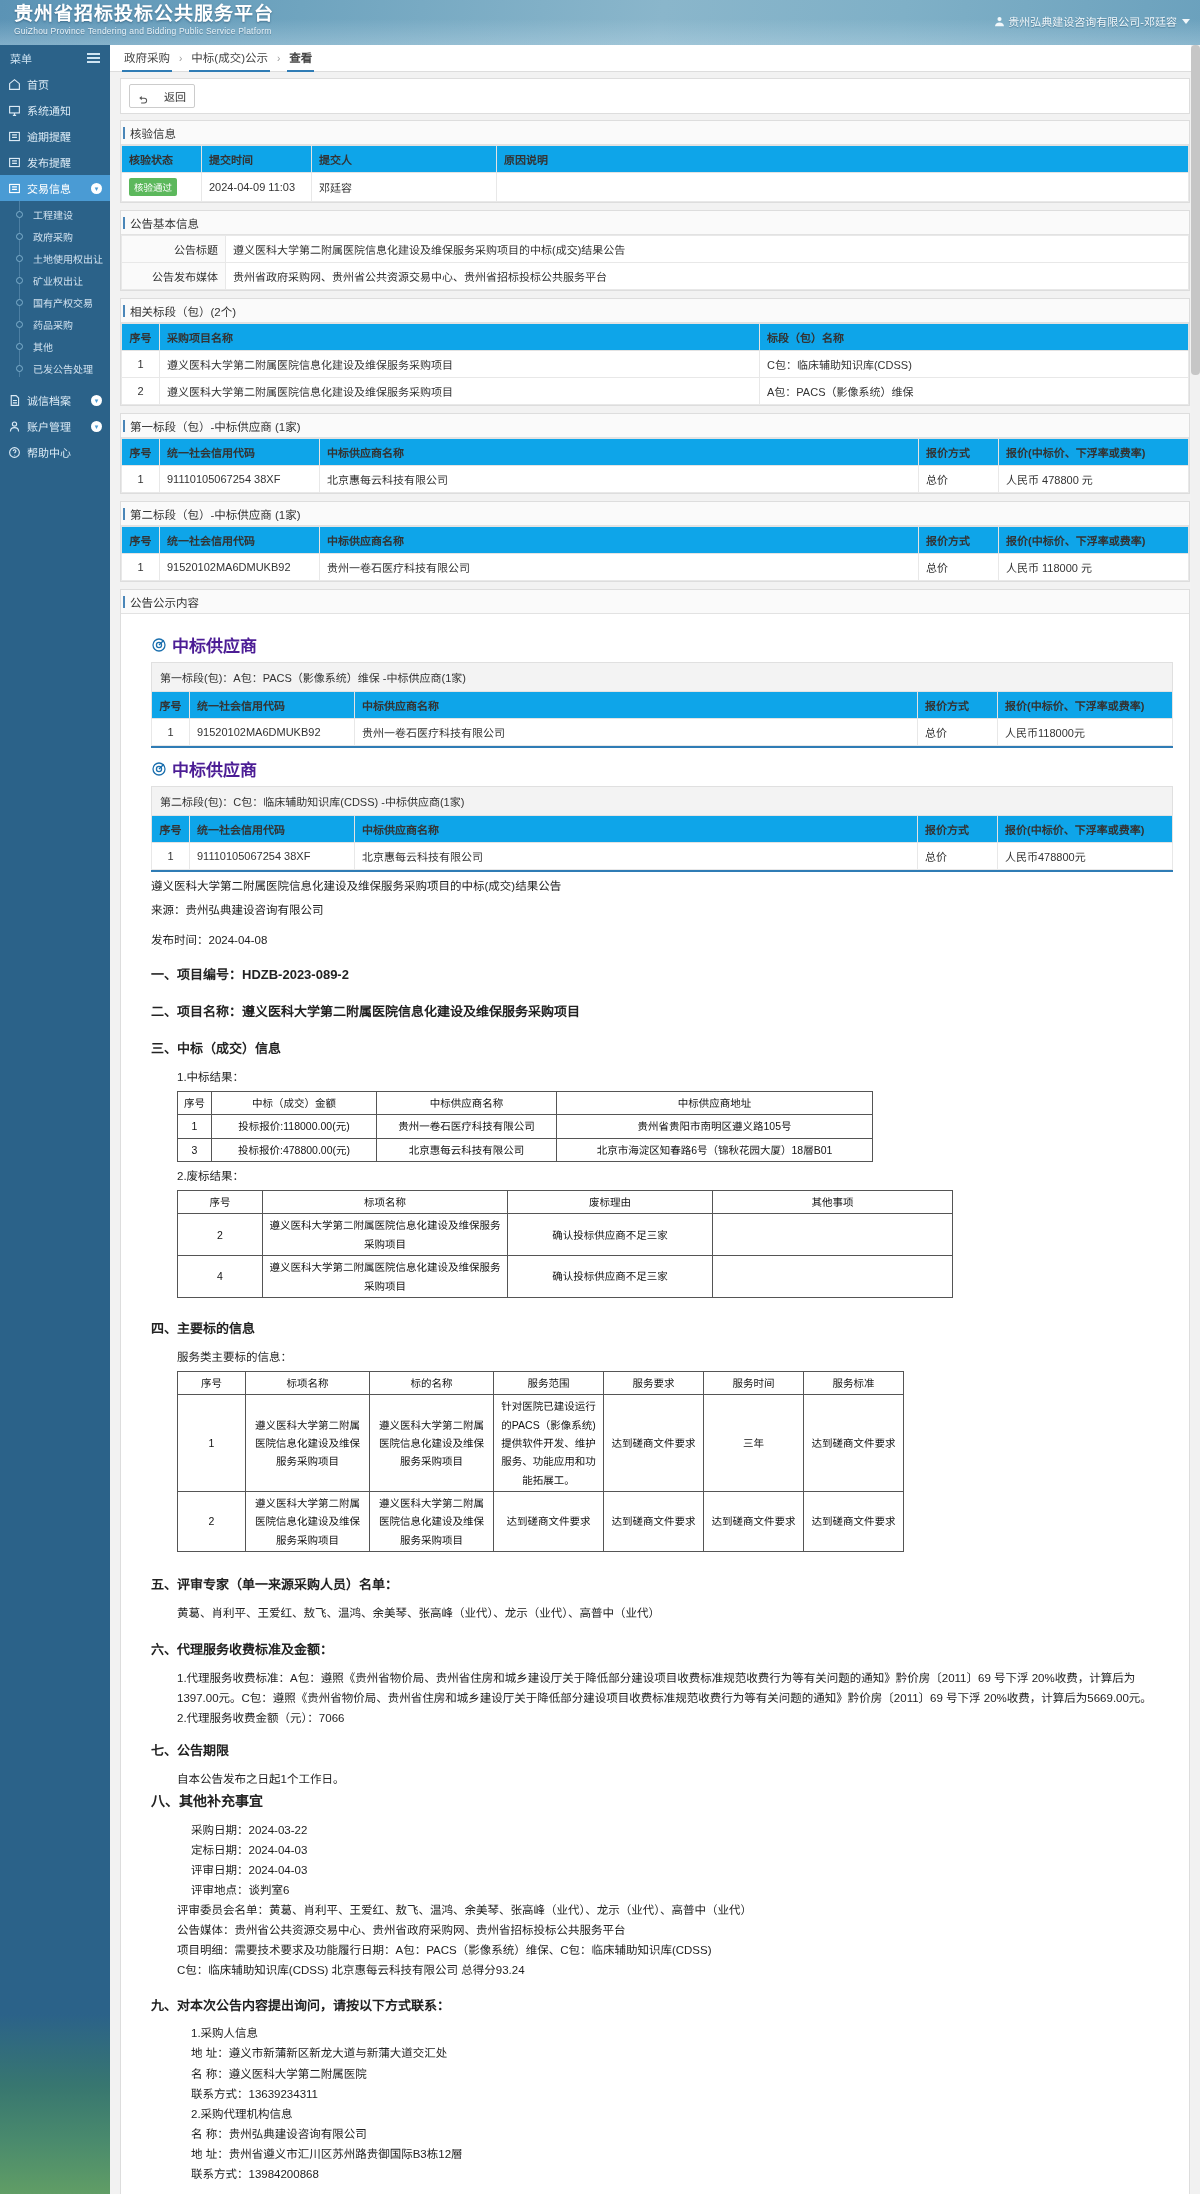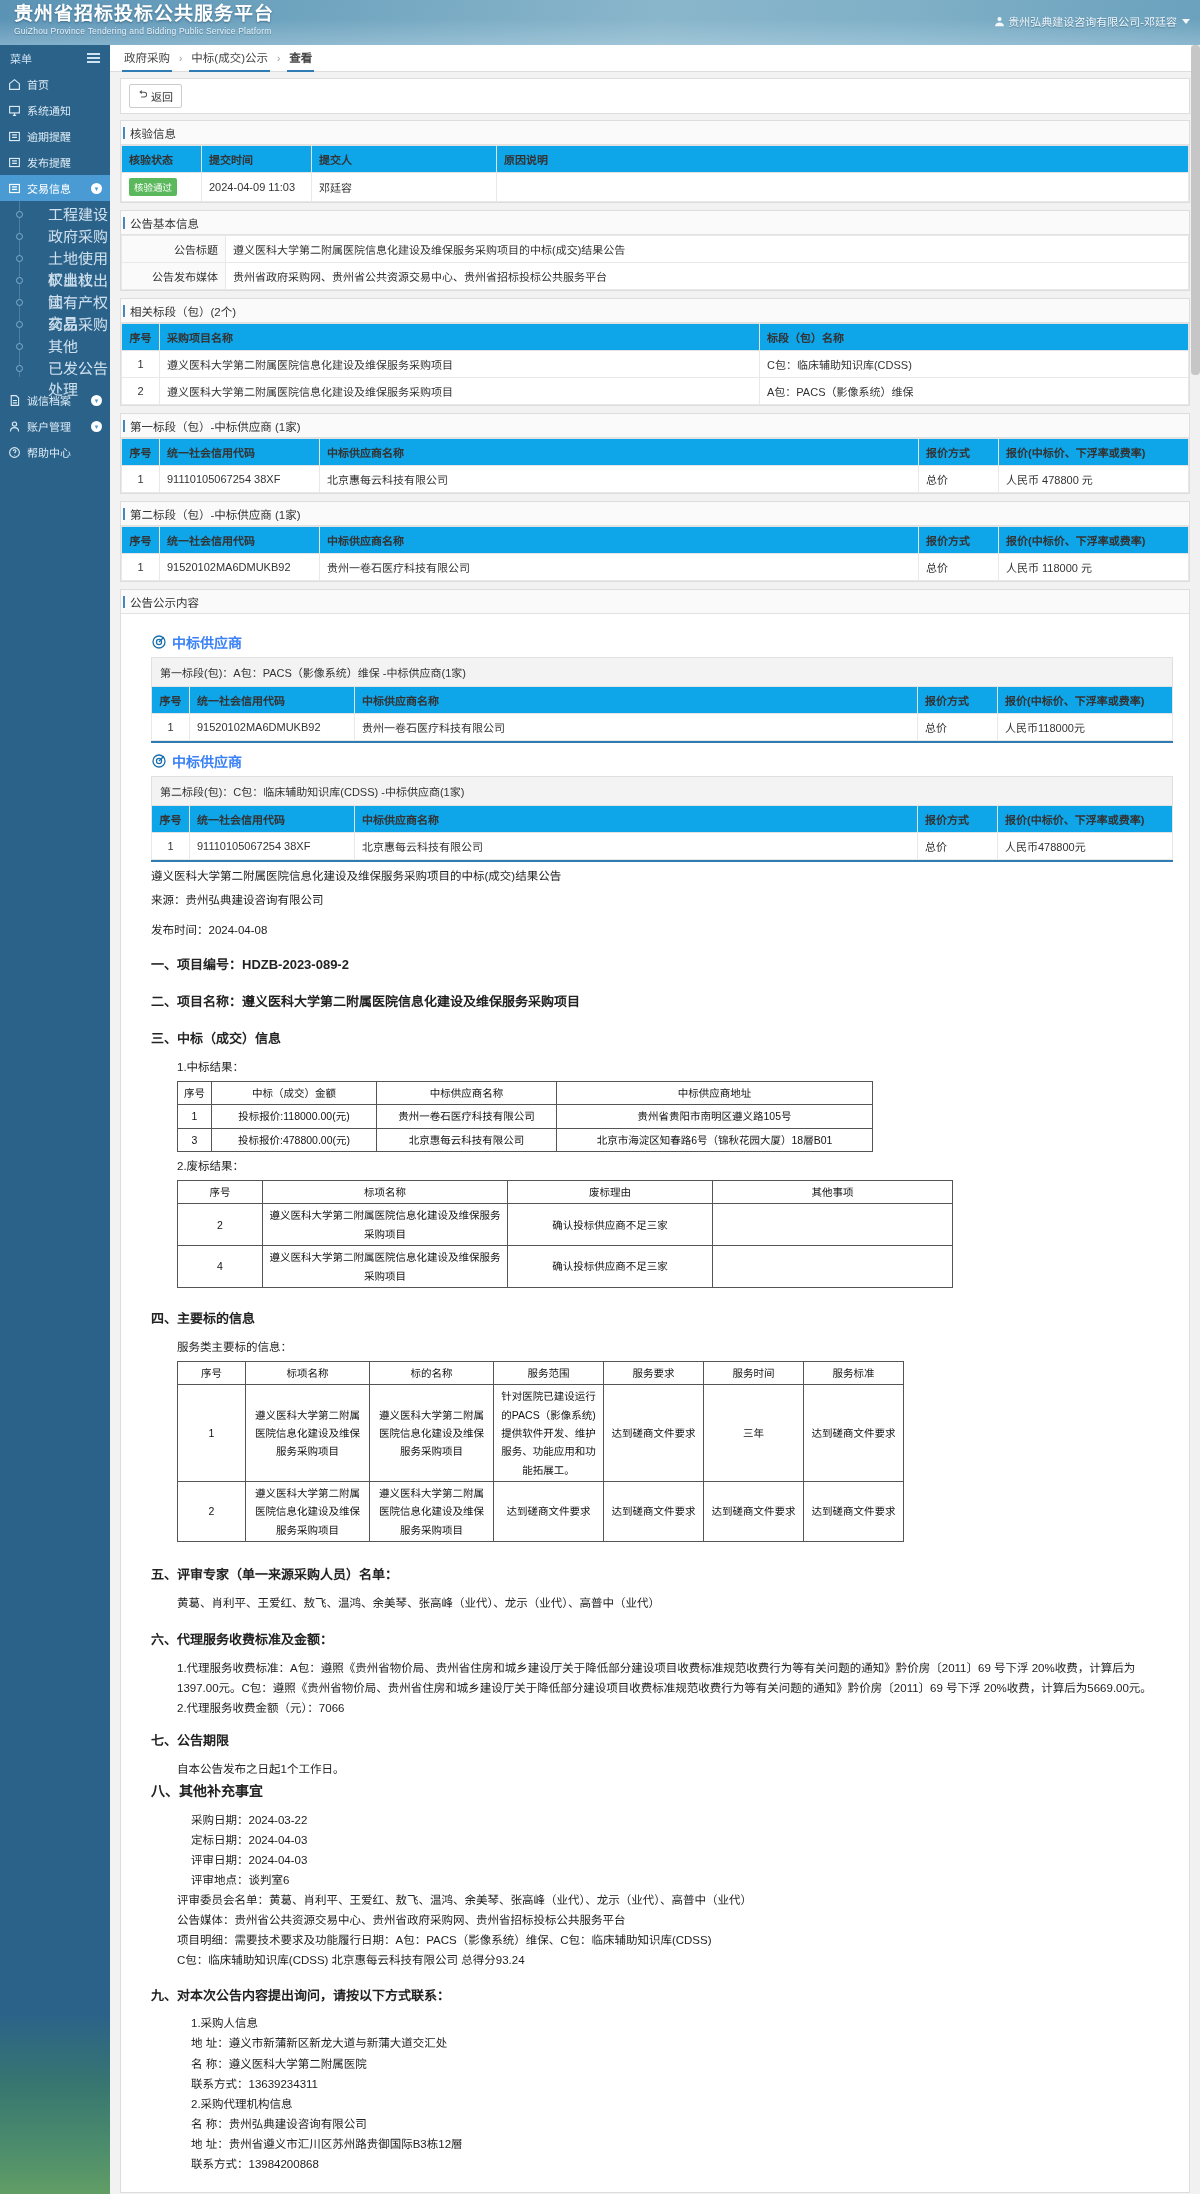--- a/index.html
+++ b/index.html
@@ -46,59 +46,59 @@
   .sb-item{ height:26px; display:flex; align-items:center; padding:0 8px; gap:6px;
     color:#dbeaf5; font-size:11px; position:relative; z-index:2; cursor:pointer;}
   .sb-item.active{ background:#4a9bd4; color:#fff;}
   .sb-ic{ width:13px; height:13px; flex:0 0 13px; display:block;}
   .sb-ic svg{width:13px;height:13px;fill:none;stroke:#dbeaf5;stroke-width:1.4;}
   .sb-item.active .sb-ic svg{stroke:#fff;}
   .sb-exp{ margin-left:auto; width:11px;height:11px;border-radius:50%;
     background:#fff; color:#4a9bd4; font-size:7px; line-height:11px; text-align:center;}
   .sb-sub{ position:relative; z-index:2; background:#2b6289; padding:2px 0 4px 0;}
   .sb-sub::before{ content:""; position:absolute; left:19px; top:0; bottom:6px; width:1px; background:#4c7fa3;}
-  .sb-subitem{ height:22px; display:flex; padding-left:48px;
-    color:#cfe0ee; font-size:15px; position:relative; cursor:pointer;}
+  .sb-subitem{ height:22px; display:flex; align-items:center; padding-left:33px;
+    color:#cfe0ee; font-size:10px; position:relative; cursor:pointer;}
   .sb-subitem::before{content:"";position:absolute;left:16px;top:8px;width:5px;height:5px;
     border-radius:50%;border:1px solid #7fb0cd;background:#2b6289;}
   .sb-sep{ height:4px;}
 
   
   #main{ position:absolute; left:110px; top:45px; width:1090px; height:2149px;
     background:#f2f2f2; overflow:hidden;}
   #crumbbar{ height:27px; background:#fff; border-bottom:1px solid #ddd;
     display:flex; align-items:center; padding-left:12px; gap:5px;}
   .crumb{ font-size:11.5px; color:#444; padding:4px 2px 5px; border-bottom:2px solid #2f7cb5; cursor:pointer;}
   .crumb.last{ font-weight:bold; }
   .crumb-sep{ color:#999; font-size:10px; padding:0 2px;}
 
   .page{ padding:6px 10px 10px 10px; }
   .toolbar{ background:#fff; border:1px solid #ddd; padding:5px 8px; margin-bottom:6px; }
-  .btn-back{ display:inline-flex; align-items:flex-start; gap:3px; border:1px solid #ccc;
+  .btn-back{ display:inline-flex; align-items:flex-end; gap:16px; border:1px solid #ccc;
     background:#fff; border-radius:2px; padding:3px 8px; font-size:11px; color:#333; cursor:pointer;}
   .btn-back svg{width:10px;height:10px;fill:#555;}
 
   .panel{ background:#fff; border:1px solid #ddd; margin-bottom:7px; }
   .panel-hd{ height:24px; display:flex; align-items:center; padding-left:9px;
     font-size:11.5px; color:#333; background:#fafafa; border-bottom:1px solid #e2e2e2; position:relative;}
   .panel-hd::before{ content:""; position:absolute; left:2px; top:6px; width:2px; height:12px; background:#4a86b8;}
 
   table.tbl{ width:100%; border-collapse:collapse; font-size:11px; }
   table.tbl th{ background:#0ea5e9; border:1px solid #e3e3e3; font-weight:bold;
     color:#333; padding:5px 7px; text-align:left; }
   table.tbl td{ border:1px solid #e8e8e8; padding:5px 7px; color:#333; }
   .c-center{ text-align:center !important; }
   .badge-ok{ display:inline-block; background:#5cb85c; color:#fff; font-size:9.5px;
     padding:2px 5px; border-radius:2px; }
   .lbl-cell{ background:#fafafa; text-align:right; width:104px; color:#333; }
 
   
   .content-box{ padding:10px 16px 18px 30px; }
-  .award-head{ display:flex; align-items:center; gap:5px; color:#3b82f6; font-weight:bold;
-    font-size:14px; margin:8px 0 5px;}
+  .award-head{ display:flex; align-items:center; gap:5px; color:#4c1d95; font-weight:bold;
+    font-size:17px; margin:8px 0 5px;}
   .award-head svg{width:16px;height:16px;}
   .sub-bar{ background:#f3f3f3; border:1px solid #e0e0e0; border-bottom:none;
     padding:6px 8px; font-size:11px; color:#333;}
   .bluerule{ height:2px; background:#2f7cb5; margin:0 0 0 0; }
 
   .txt{ font-size:11.5px; line-height:1.75; color:#222; }
   .txt p{ margin:4px 0; }
   .sec-h{ font-size:13px; font-weight:bold; margin:14px 0 6px; }
   .sec-h.big{ font-size:14px; }
   .ind{ padding-left:26px; }

